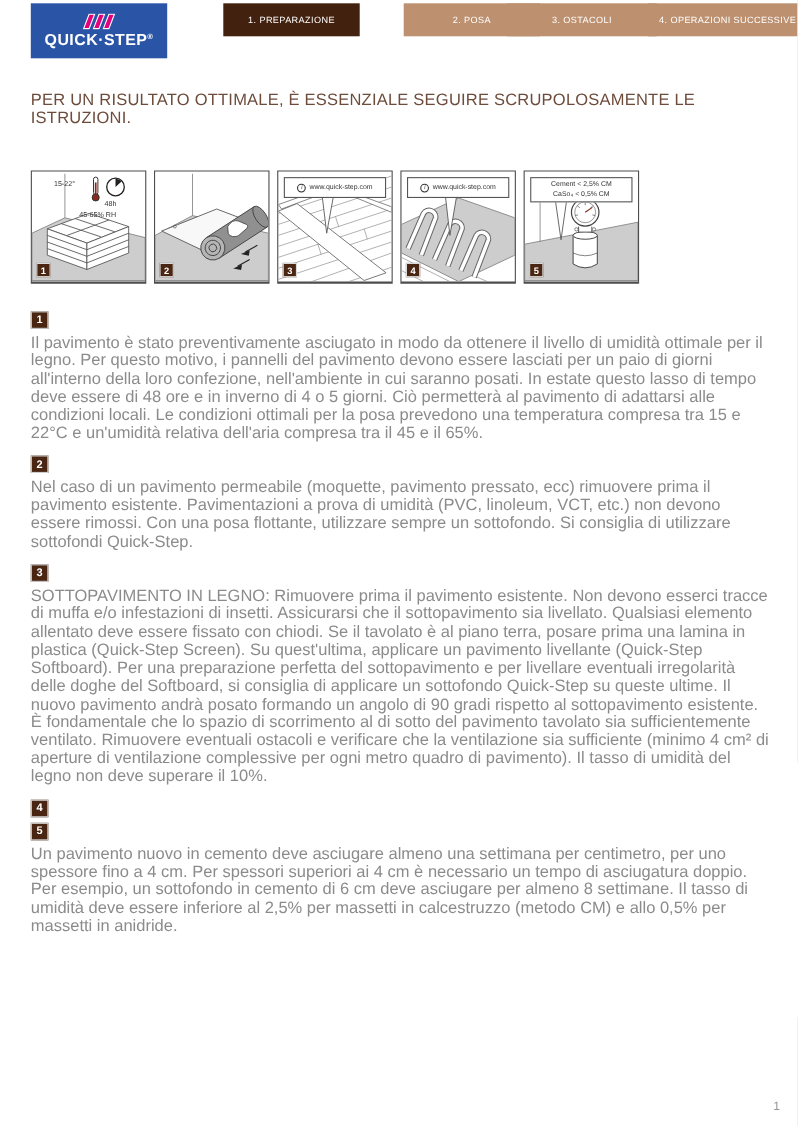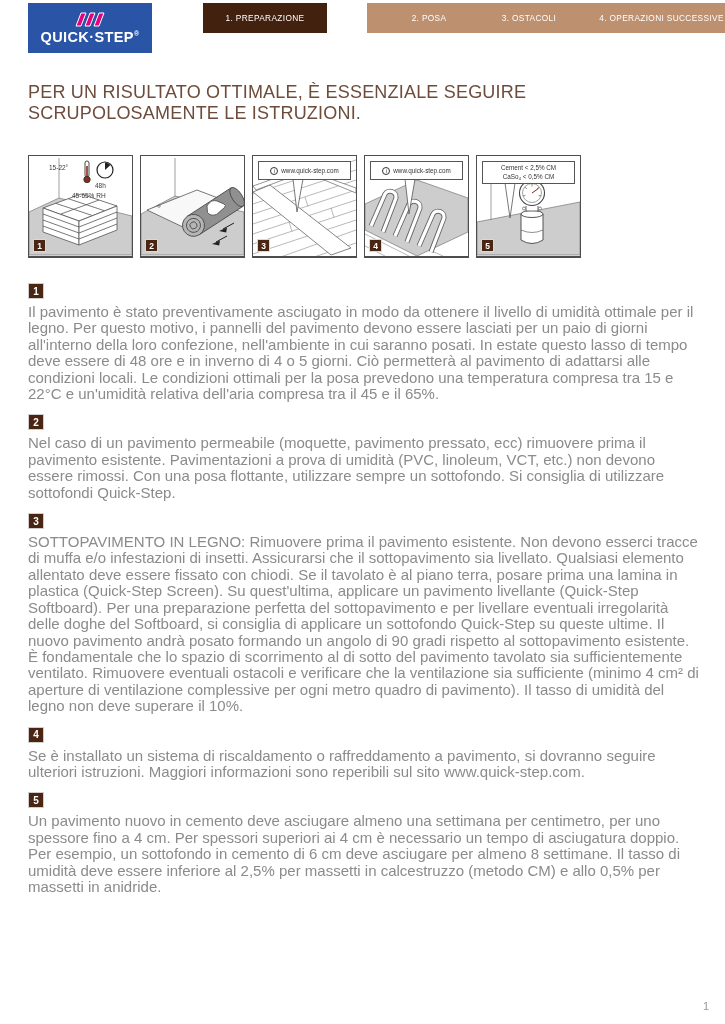--- a/index.html
+++ b/index.html
@@ -16,21 +16,21 @@
 
   .tab { position:absolute; top:3px; height:30px; display:flex; align-items:center; justify-content:center;
          color:#fff; font-size:8.3px; letter-spacing:0.35px; text-align:center; cursor:pointer; }
   .tab.t1 { left:203px; width:124px; background:#42210f; }
   .tab.t2 { left:332px; width:124px; background:#bd9170;margin-left:35px; }
   .tab.t3 { left:461px; width:136px; background:#bd9170; }
   .tab.t4 { left:589px; width:145px; background:#bd9170; }
 
   
   .heading { position:absolute; left:28px; top:82px; width:672px; color:#6e4c3c;
-             font-size:18px; letter-spacing:0.2px; font-weight:normal; }
+             font-size:15px; letter-spacing:0.2px; font-weight:normal; }
 
   
   .panels { position:absolute; left:28px; top:155px; display:flex; gap:7px; }
   .panel { position:relative; width:105px; height:103px; background:#fff;
            border:1px solid #4d4d4d; border-bottom-width:2px; }
   .panel svg { position:absolute; left:0; top:0; }
   .badge-sm { position:absolute; left:4px; bottom:4px; width:13px; height:13px; background:#4a2512;
               border:1px solid #d9d9d9; color:#fff; font-size:8.5px; font-weight:bold;
               display:flex; align-items:center; justify-content:center; z-index:3; }
   .lbl { position:absolute; font-size:6.5px; color:#3a3a3a; z-index:2; white-space:nowrap; }
@@ -230,21 +230,20 @@
     <section>
       <div class="sec-badge">2</div>
       <p class="sec-text">Nel caso di un pavimento permeabile (moquette, pavimento pressato, ecc) rimuovere prima il pavimento esistente. Pavimentazioni a prova di umidità (PVC, linoleum, VCT, etc.) non devono essere rimossi. Con una posa flottante, utilizzare sempre un sottofondo. Si consiglia di utilizzare sottofondi Quick-Step.</p>
     </section>
     <section>
       <div class="sec-badge">3</div>
       <p class="sec-text">SOTTOPAVIMENTO IN LEGNO: Rimuovere prima il pavimento esistente. Non devono esserci tracce di muffa e/o infestazioni di insetti. Assicurarsi che il sottopavimento sia livellato. Qualsiasi elemento allentato deve essere fissato con chiodi. Se il tavolato è al piano terra, posare prima una lamina in plastica (Quick-Step Screen). Su quest'ultima, applicare un pavimento livellante (Quick-Step Softboard). Per una preparazione perfetta del sottopavimento e per livellare eventuali irregolarità delle doghe del Softboard, si consiglia di applicare un sottofondo Quick-Step su queste ultime. Il nuovo pavimento andrà posato formando un angolo di 90 gradi rispetto al sottopavimento esistente. È fondamentale che lo spazio di scorrimento al di sotto del pavimento tavolato sia sufficientemente ventilato. Rimuovere eventuali ostacoli e verificare che la ventilazione sia sufficiente (minimo 4 cm² di aperture di ventilazione complessive per ogni metro quadro di pavimento). Il tasso di umidità del legno non deve superare il 10%.</p>
     </section>
     <section>
       <div class="sec-badge">4</div>
-      <p class="sec-text">Se è installato un sistema di riscaldamento o raffreddamento a pavimento, si dovranno seguire ulteriori istruzioni. Maggiori informazioni sono reperibili sul sito www.quick-step.com.</p>
     </section>
     <section>
       <div class="sec-badge">5</div>
       <p class="sec-text">Un pavimento nuovo in cemento deve asciugare almeno una settimana per centimetro, per uno spessore fino a 4 cm. Per spessori superiori ai 4 cm è necessario un tempo di asciugatura doppio. Per esempio, un sottofondo in cemento di 6 cm deve asciugare per almeno 8 settimane. Il tasso di umidità deve essere inferiore al 2,5% per massetti in calcestruzzo (metodo CM) e allo 0,5% per massetti in anidride.</p>
     </section>
   </main>
 
   <div class="page-number">1</div>
 
 </div>

